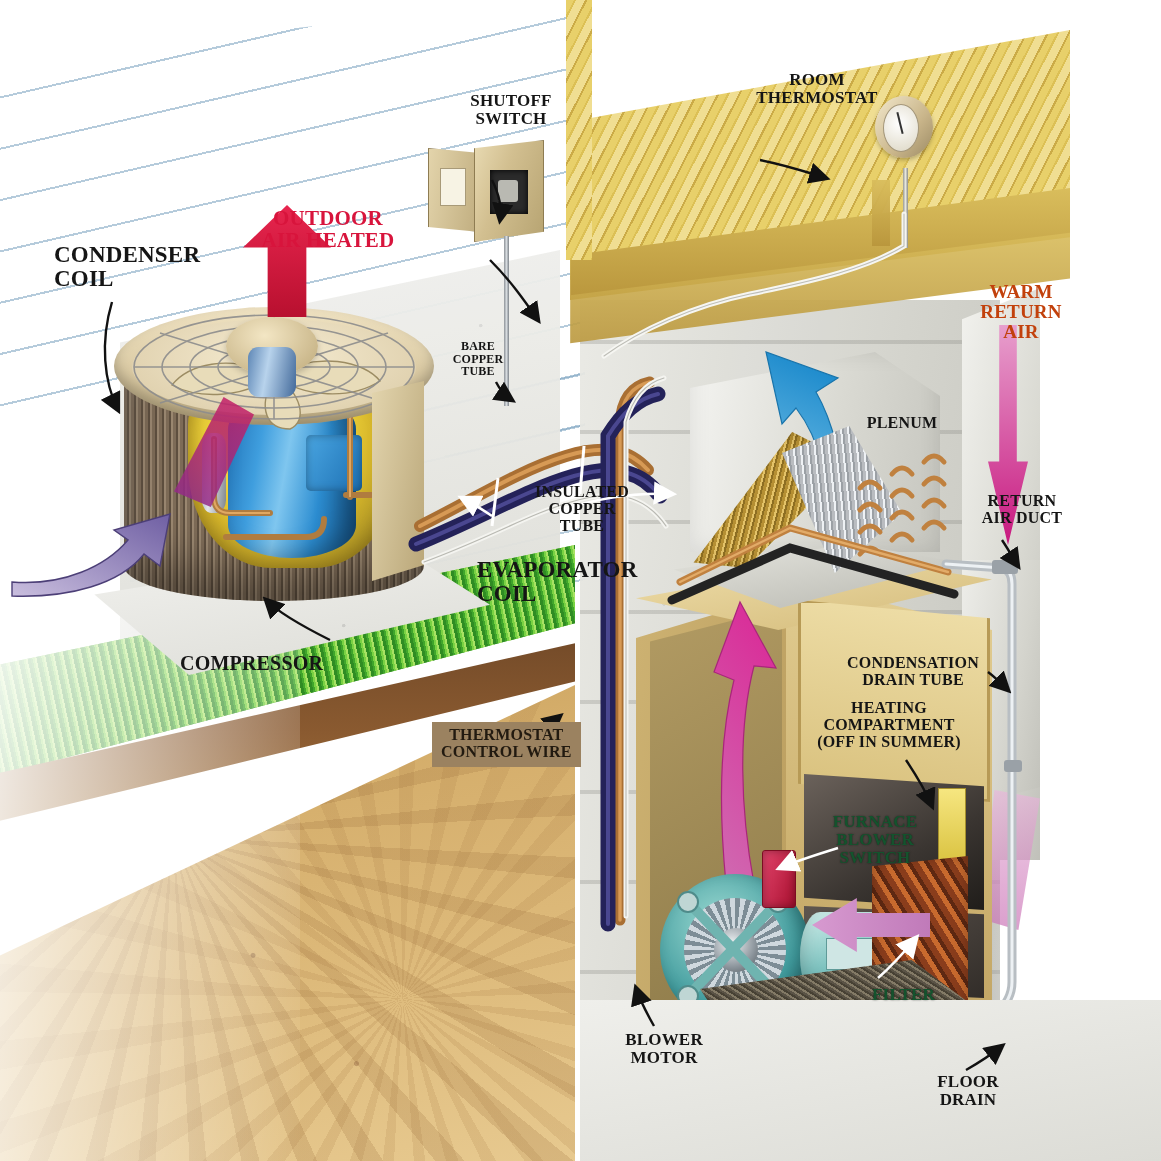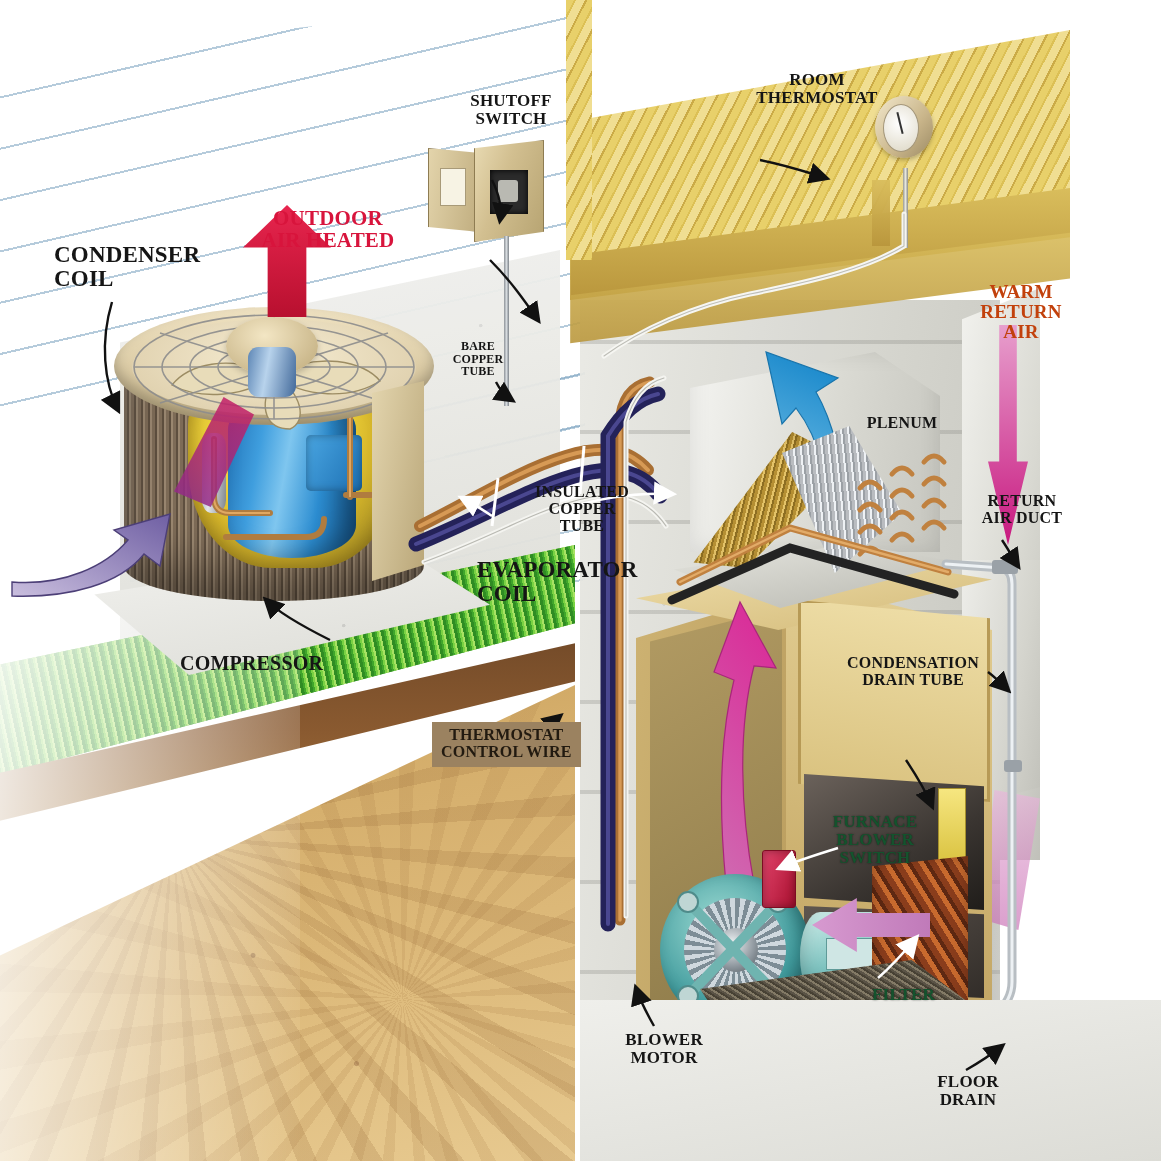--- a/index.html
+++ b/index.html
@@ -502,20 +502,23 @@
 TUBE</div>
   <div class="lbl" style="left:527px;top:484px;font-size:16px;width:110px;">INSULATED
 COPPER
 TUBE</div>
   <div class="lbl l" style="left:477px;top:558px;font-size:23px;">EVAPORATOR
 COIL</div>
   <div class="lbl" style="left:974px;top:493px;font-size:16px;width:96px;">RETURN
 AIR DUCT</div>
   <div class="lbl" style="left:846px;top:655px;font-size:16px;width:134px;">CONDENSATION
 DRAIN TUBE</div>
+  <div class="lbl" style="left:802px;top:700px;font-size:16px;width:174px;">HEATING
+COMPARTMENT
+(OFF IN SUMMER)</div>
   <div class="lbl white" style="left:820px;top:813px;font-size:17px;width:110px;">FURNACE
 BLOWER
 SWITCH</div>
   <div class="lbl" style="left:180px;top:653px;font-size:20px;">COMPRESSOR</div>
   <div class="lbl boxed" style="left:432px;top:722px;font-size:16px;">THERMOSTAT
 CONTROL WIRE</div>
   <div class="lbl" style="left:612px;top:1031px;font-size:17px;width:104px;">BLOWER
 MOTOR</div>
   <div class="lbl white" style="left:872px;top:986px;font-size:17px;">FILTER</div>
   <div class="lbl" style="left:920px;top:1073px;font-size:17px;width:96px;">FLOOR

